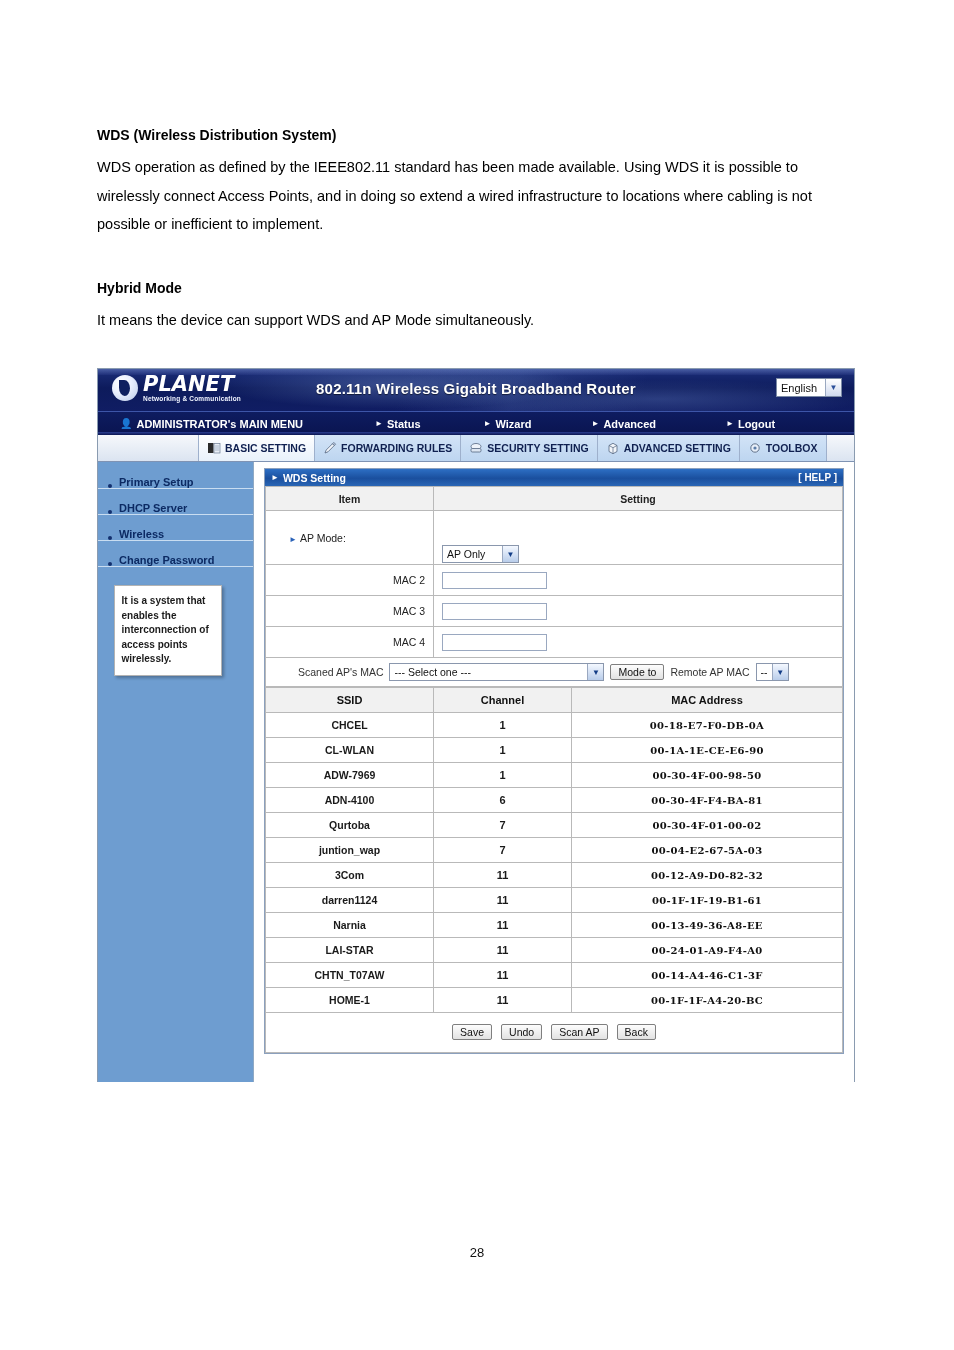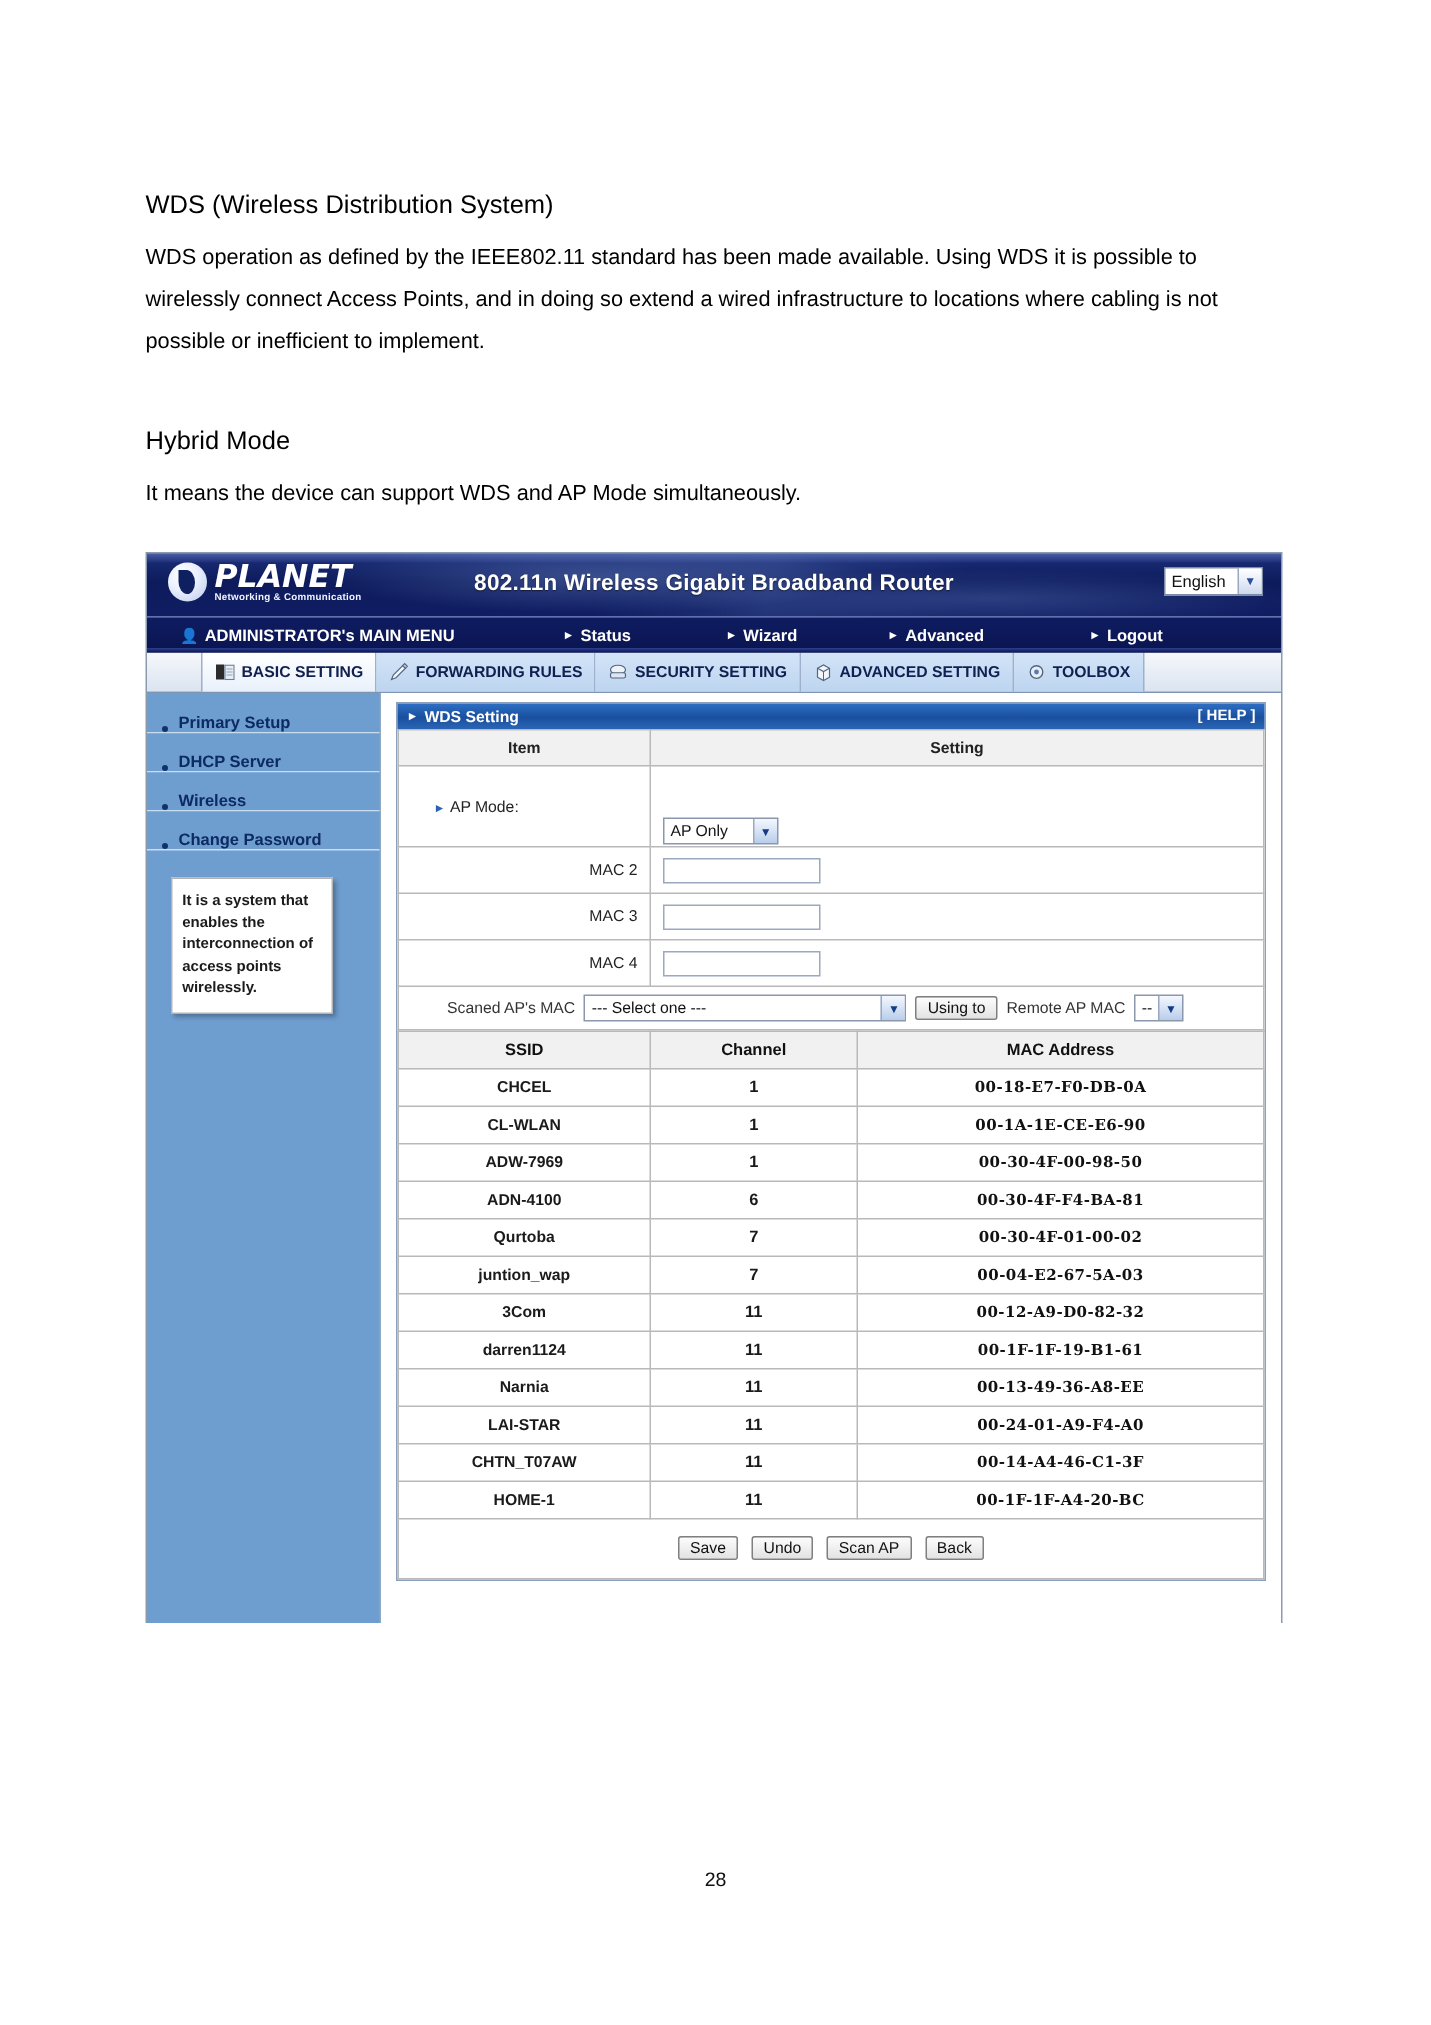--- a/index.html
+++ b/index.html
@@ -17,22 +17,22 @@
   }
 
   
   .doc {
     position: absolute;
     left: 97px;
     top: 125px;
     width: 760px;
   }
   .doc h3 {
-    font-size: 17px;
-    font-weight: normal;
+    font-size: 14px;
+    font-weight: bold;
     margin: 0 0 8px 0;
     line-height: 1.45;
   }
   .doc p {
     font-size: 14.5px;
     margin: 0;
     line-height: 1.95;
   }
   .doc .gap { height: 40px; }
 
@@ -127,21 +127,21 @@
   .menu-item{ display:flex; align-items:center; gap:4px; }
   .m1{ margin-left:72px; } .m2{ margin-left:63px; } .m3{ margin-left:60px; } .m4{ margin-left:70px; }
   .tri{ color:#ffffff; font-size:8px; }
 
   
   .tabsbar{
     height:27px;
     background:linear-gradient(180deg,#f6f8fb 0%, #dbe4f1 100%);
     border-bottom:1px solid #7f93b3;
     display:flex; align-items:stretch;
-    padding-left:36px;
+    padding-left:100px;
     box-sizing:border-box;
   }
   .tab{
     display:flex; align-items:center; gap:4px;
     padding:0 8px;
     font-size:10.5px; font-weight:bold; color:#102050;
     border-right:1px solid #9eb0cc;
     background:linear-gradient(180deg,#d3e4f7 0%, #bdd5f0 100%);
     white-space:nowrap;
   }
@@ -422,21 +422,21 @@
             </td>
           </tr>
           <tr class="scan-row">
             <td colspan="2">
               <div class="scan-inner">
                 <span class="scan-label">Scaned AP's MAC</span>
                 <span class="fakesel" style="width:215px;">
                   <span>--- Select one ---</span>
                   <span class="arw">▼</span>
                 </span>
-                <button class="btn">Using to</button>
+                <button class="btn">Mode to</button>
                 <span class="scan-label">Remote AP MAC</span>
                 <span class="fakesel" style="width:33px;">
                   <span>--</span>
                   <span class="arw">▼</span>
                 </span>
               </div>
             </td>
           </tr>
         </tbody>
           </table>

